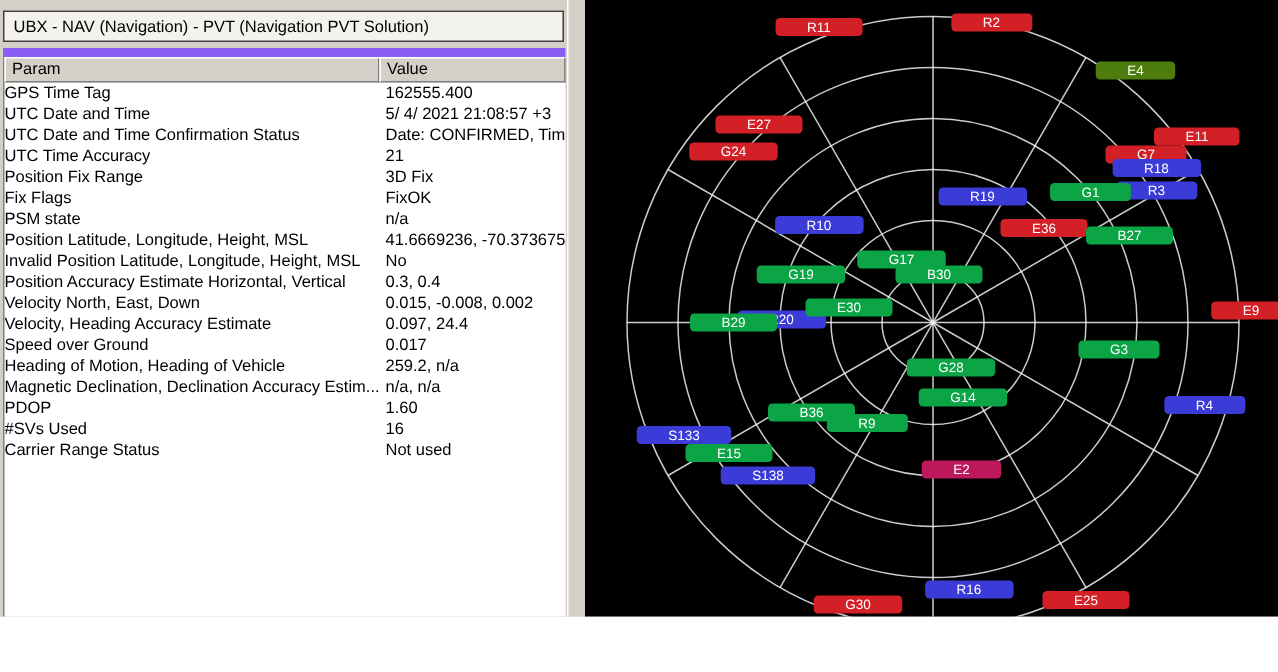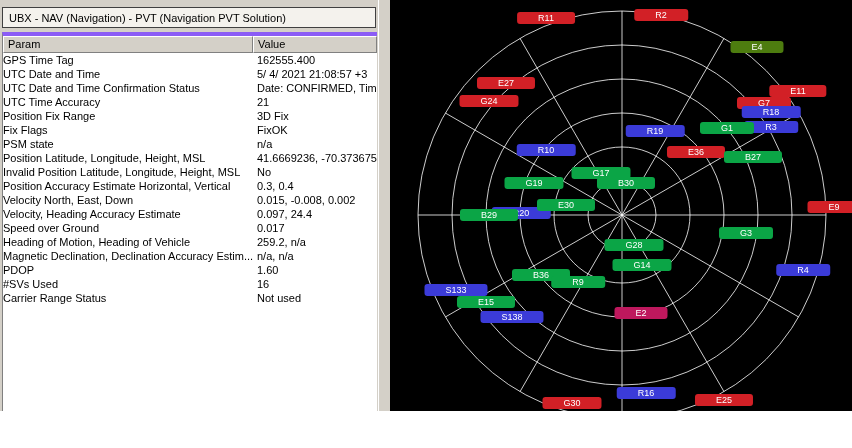--- a/index.html
+++ b/index.html
@@ -5,21 +5,21 @@
   * { margin:0; padding:0; box-sizing:border-box; }
   body { font-family:"Liberation Sans", sans-serif; }
   .app { position:relative; width:852px; height:411px; background:#d4d0c8; overflow:hidden; }
 
   
   .left-panel { position:absolute; left:0; top:0; width:378px; height:448px; background:#d4d0c8; }
   .title-bar { position:absolute; left:2px; top:7px; width:374px; height:21px;
     background:#f4f2ed; border:1px solid #404040; display:flex; align-items:center;
     padding-left:6px; font-size:11px; color:#000; }
   .listview { position:absolute; left:2px; top:32px; width:375px; height:409px;
-    background:#ffffff; border-top:4px solid #8b5cf6; border-left:1px solid #808080; }
+    background:#ffffff; border-top:6px solid #8b5cf6; border-left:1px solid #808080; }
   .lv-header { display:flex; height:17px; }
   .lv-col { background:#d4d0c8; border-top:1px solid #ffffff; border-left:1px solid #ffffff;
     border-bottom:1px solid #808080; border-right:1px solid #808080;
     font-size:11px; padding:1px 4px; overflow:hidden; white-space:nowrap; color:#000; }
   .lv-col.param { width:250px; }
   .lv-col.value { flex:1; }
   .lv-body { width:100%; }
   .lv-row { display:flex; height:14px; font-size:11px; line-height:14px; color:#000; }
   .lv-cell { overflow:hidden; white-space:nowrap; }
   .lv-cell.param { width:250px; padding-left:0; }

